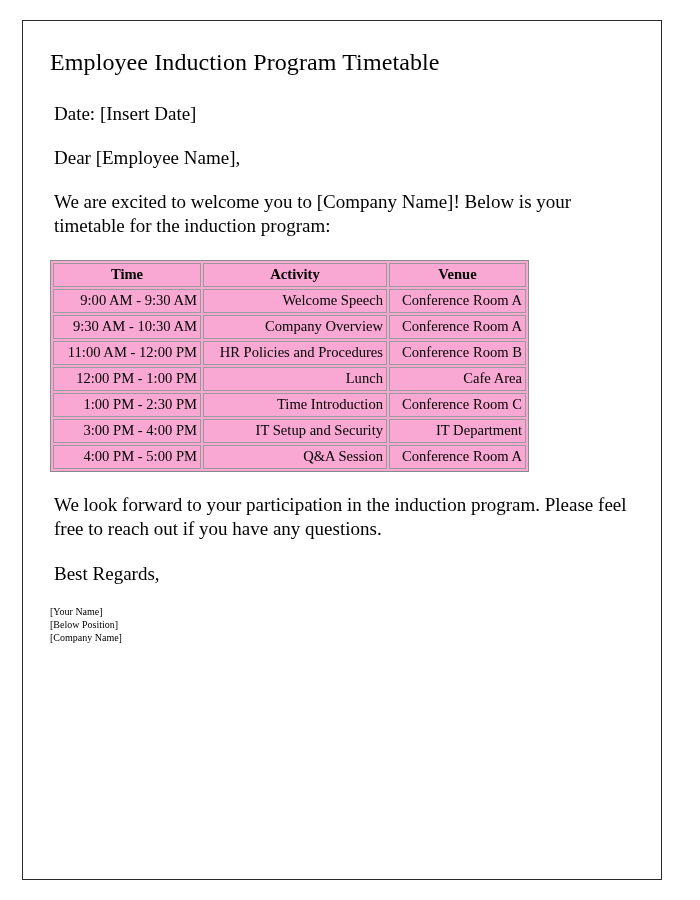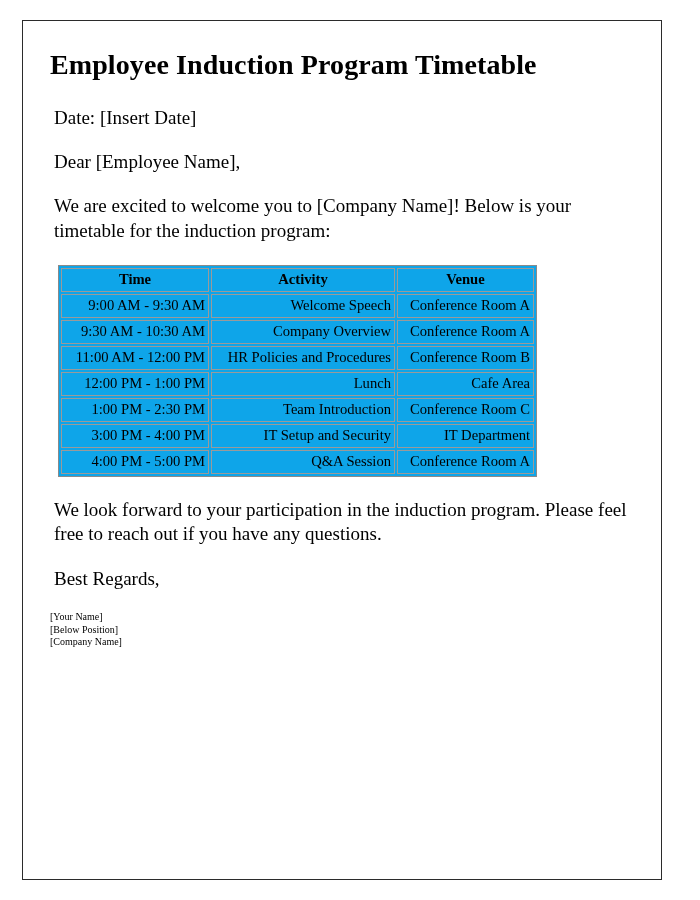--- a/index.html
+++ b/index.html
@@ -27,22 +27,22 @@
   }
 
   #doc-body {
     position: absolute;
     left: 27px;
     top: 28px;
     width: 586px;
   }
 
   #doc-title {
-    font-size: 28px;
-    font-weight: bold;
+    font-size: 24px;
+    font-weight: normal;
     line-height: 1.15;
     margin: 0 0 0 0;
     letter-spacing: 0.1px;
   }
 
   .para {
     font-size: 19px;
     line-height: 1.27;
     margin: 20px 0 0 4px;
   }
@@ -50,22 +50,22 @@
   #para-date { margin-top: 25px; }
 
   #timetable-wrap {
     margin-top: 22px;
   }
 
   table#timetable {
     border-collapse: separate;
     border-spacing: 2px;
     border: 1px solid #8a8a8a;
-    background: #0ea5e9;
-    margin: 8px;
+    background: #f9a8d4;
+    margin: 0;
     table-layout: fixed;
     width: 475px;
   }
   table#timetable td,
   table#timetable th {
     border: 1px solid #9a9a9a;
     font-size: 14.6px;
     line-height: 1.2;
     padding: 2px 3px;
     vertical-align: middle;
@@ -138,21 +138,21 @@
               <td>HR Policies and Procedures</td>
               <td>Conference Room B</td>
             </tr>
             <tr>
               <td>12:00 PM - 1:00 PM</td>
               <td>Lunch</td>
               <td>Cafe Area</td>
             </tr>
             <tr>
               <td>1:00 PM - 2:30 PM</td>
-              <td>Team Introduction</td>
+              <td>Time Introduction</td>
               <td>Conference Room C</td>
             </tr>
             <tr>
               <td>3:00 PM - 4:00 PM</td>
               <td>IT Setup and Security</td>
               <td>IT Department</td>
             </tr>
             <tr>
               <td>4:00 PM - 5:00 PM</td>
               <td>Q&amp;A Session</td>

